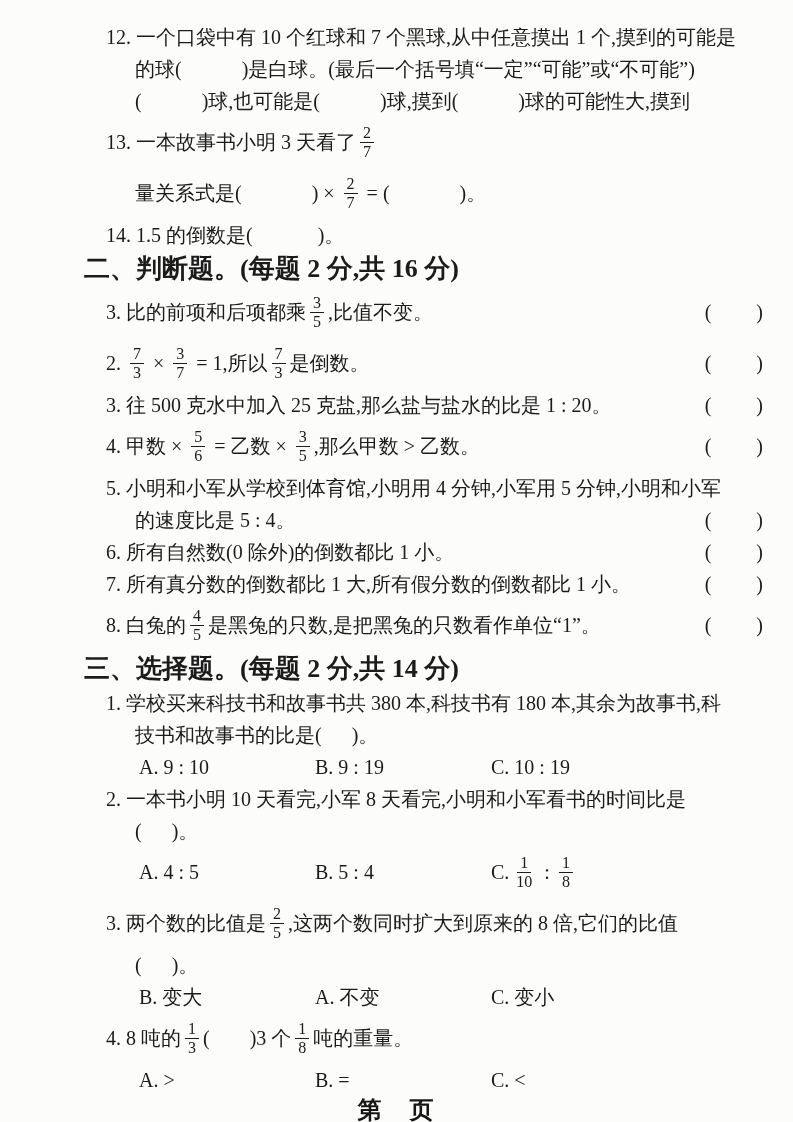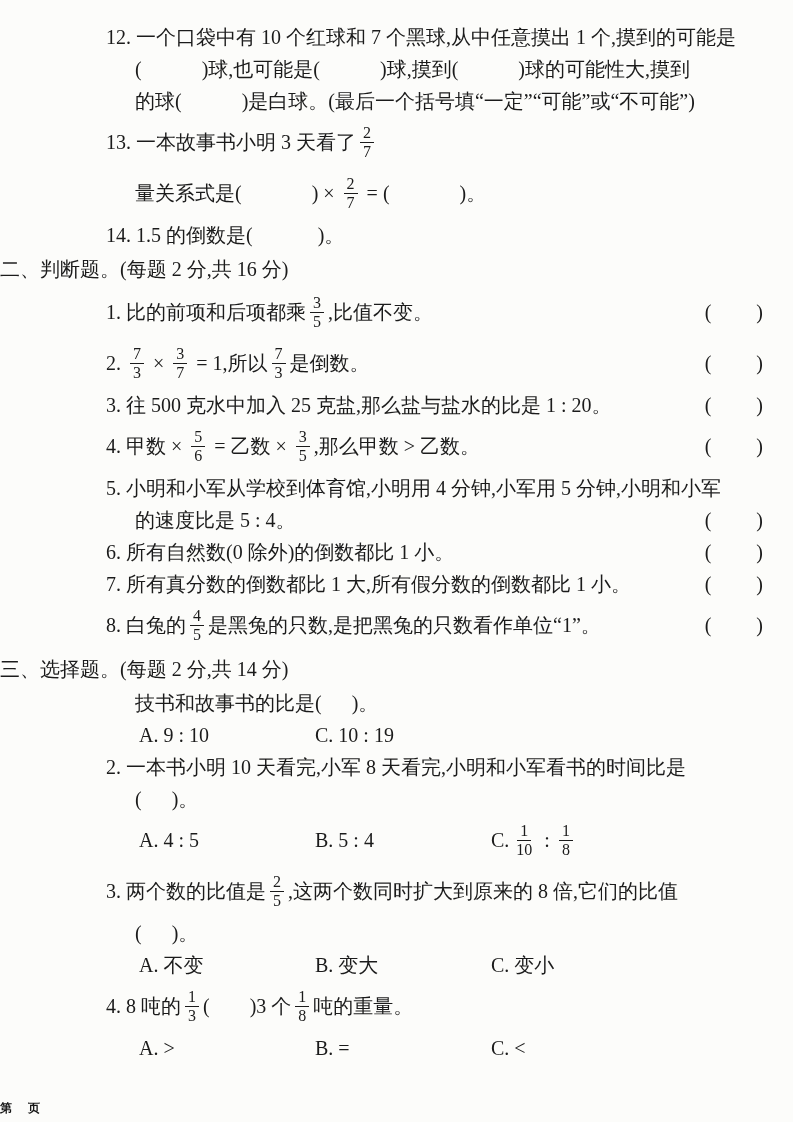--- a/index.html
+++ b/index.html
@@ -19,57 +19,57 @@
   }
   .line {
     display:flex; align-items:center;
     min-height:32px;
     padding-right:30px;
     font-size:20px;
     line-height:1.25;
   }
   .k-q    { padding-left:106px; }
   .k-cont { padding-left:135px; }
-  .k-sec  { font-weight:normal; font-size:20px; min-height:36px; }
+  .k-sec  { padding-left:84px; font-weight:bold; font-size:26px; min-height:36px; }
   .k-tall { min-height:51px; }
   .k-opt  { padding-left:123px; }
   .opt-cell { flex:0 0 160px; display:flex; align-items:center;margin-left:16px; }
   .opt-cell:last-child { flex:1 1 auto;align-items:center; }
   .seg { white-space:pre; }
   .right-paren { margin-left:auto; white-space:pre; }
   .frac {
     display:inline-flex; flex-direction:column; align-items:center;
     vertical-align:middle;
     font-size:16px; line-height:1.12;
     margin:0 4px;
   }
   .frac .fn { border-bottom:1.6px solid #1b1b1b; padding:0 3px; }
   .frac .fd { padding:0 3px; }
   .footer {
     margin-top:auto;
     min-height:27px;
-    display:flex; align-items:center;
+    display:flex; justify-content:center; align-items:center;
     font-family:"Liberation Sans", "DejaVu Sans", sans-serif;
-    font-weight:bold; font-size:12px; letter-spacing:2px;
+    font-weight:bold; font-size:24px; letter-spacing:2px;
     color:#161616;
   }
 </style>
 </head>
 <body>
 
 <div class="page">
   <div id="content">
       <div class="line k-q">
         <span class="seg">12. 一个口袋中有 10 个红球和 7 个黑球,从中任意摸出 1 个,摸到的可能是</span>
       </div>
       <div class="line k-cont">
+        <span class="seg">的球(            )是白球。(最后一个括号填“一定”“可能”或“不可能”)</span>
+      </div>
+      <div class="line k-cont">
         <span class="seg">(            )球,也可能是(            )球,摸到(            )球的可能性大,摸到</span>
-      </div>
-      <div class="line k-cont">
-        <span class="seg">的球(            )是白球。(最后一个括号填“一定”“可能”或“不可能”)</span>
       </div>
       <div class="line k-q k-tall">
         <span class="seg">13. 一本故事书小明 3 天看了</span>
         <span class="frac">
           <span class="fn">2</span>
           <span class="fd">7</span>
         </span>
       </div>
       <div class="line k-cont k-tall">
         <span class="seg">量关系式是(              ) × </span>
@@ -79,21 +79,21 @@
         </span>
         <span class="seg"> = (              )。</span>
       </div>
       <div class="line k-q">
         <span class="seg">14. 1.5 的倒数是(             )。</span>
       </div>
       <div class="line k-sec">
         <span class="seg">二、判断题。(每题 2 分,共 16 分)</span>
       </div>
       <div class="line k-q k-tall">
-        <span class="seg">1. 比的前项和后项都乘</span>
+        <span class="seg">3. 比的前项和后项都乘</span>
         <span class="frac">
           <span class="fn">3</span>
           <span class="fd">5</span>
         </span>
         <span class="seg">,比值不变。</span>
         <span class="right-paren">(         )</span>
       </div>
       <div class="line k-q k-tall">
         <span class="seg">2. </span>
         <span class="frac">
@@ -151,26 +151,32 @@
         <span class="frac">
           <span class="fn">4</span>
           <span class="fd">5</span>
         </span>
         <span class="seg">是黑兔的只数,是把黑兔的只数看作单位“1”。</span>
         <span class="right-paren">(         )</span>
       </div>
       <div class="line k-sec">
         <span class="seg">三、选择题。(每题 2 分,共 14 分)</span>
       </div>
+      <div class="line k-q">
+        <span class="seg">1. 学校买来科技书和故事书共 380 本,科技书有 180 本,其余为故事书,科</span>
+      </div>
       <div class="line k-cont">
         <span class="seg">技书和故事书的比是(      )。</span>
       </div>
       <div class="line k-opt">
         <div class="opt-cell">
           <span class="seg">A. 9 : 10</span>
+        </div>
+        <div class="opt-cell">
+          <span class="seg">B. 9 : 19</span>
         </div>
         <div class="opt-cell">
           <span class="seg">C. 10 : 19</span>
         </div>
       </div>
       <div class="line k-q">
         <span class="seg">2. 一本书小明 10 天看完,小军 8 天看完,小明和小军看书的时间比是</span>
       </div>
       <div class="line k-cont">
         <span class="seg">(      )。</span>
@@ -201,24 +207,24 @@
           <span class="fn">2</span>
           <span class="fd">5</span>
         </span>
         <span class="seg">,这两个数同时扩大到原来的 8 倍,它们的比值</span>
       </div>
       <div class="line k-cont">
         <span class="seg">(      )。</span>
       </div>
       <div class="line k-opt">
         <div class="opt-cell">
+          <span class="seg">B. 变大</span>
+        </div>
+        <div class="opt-cell">
           <span class="seg">A. 不变</span>
-        </div>
-        <div class="opt-cell">
-          <span class="seg">B. 变大</span>
         </div>
         <div class="opt-cell">
           <span class="seg">C. 变小</span>
         </div>
       </div>
       <div class="line k-q k-tall">
         <span class="seg">4. 8 吨的</span>
         <span class="frac">
           <span class="fn">1</span>
           <span class="fd">3</span>

